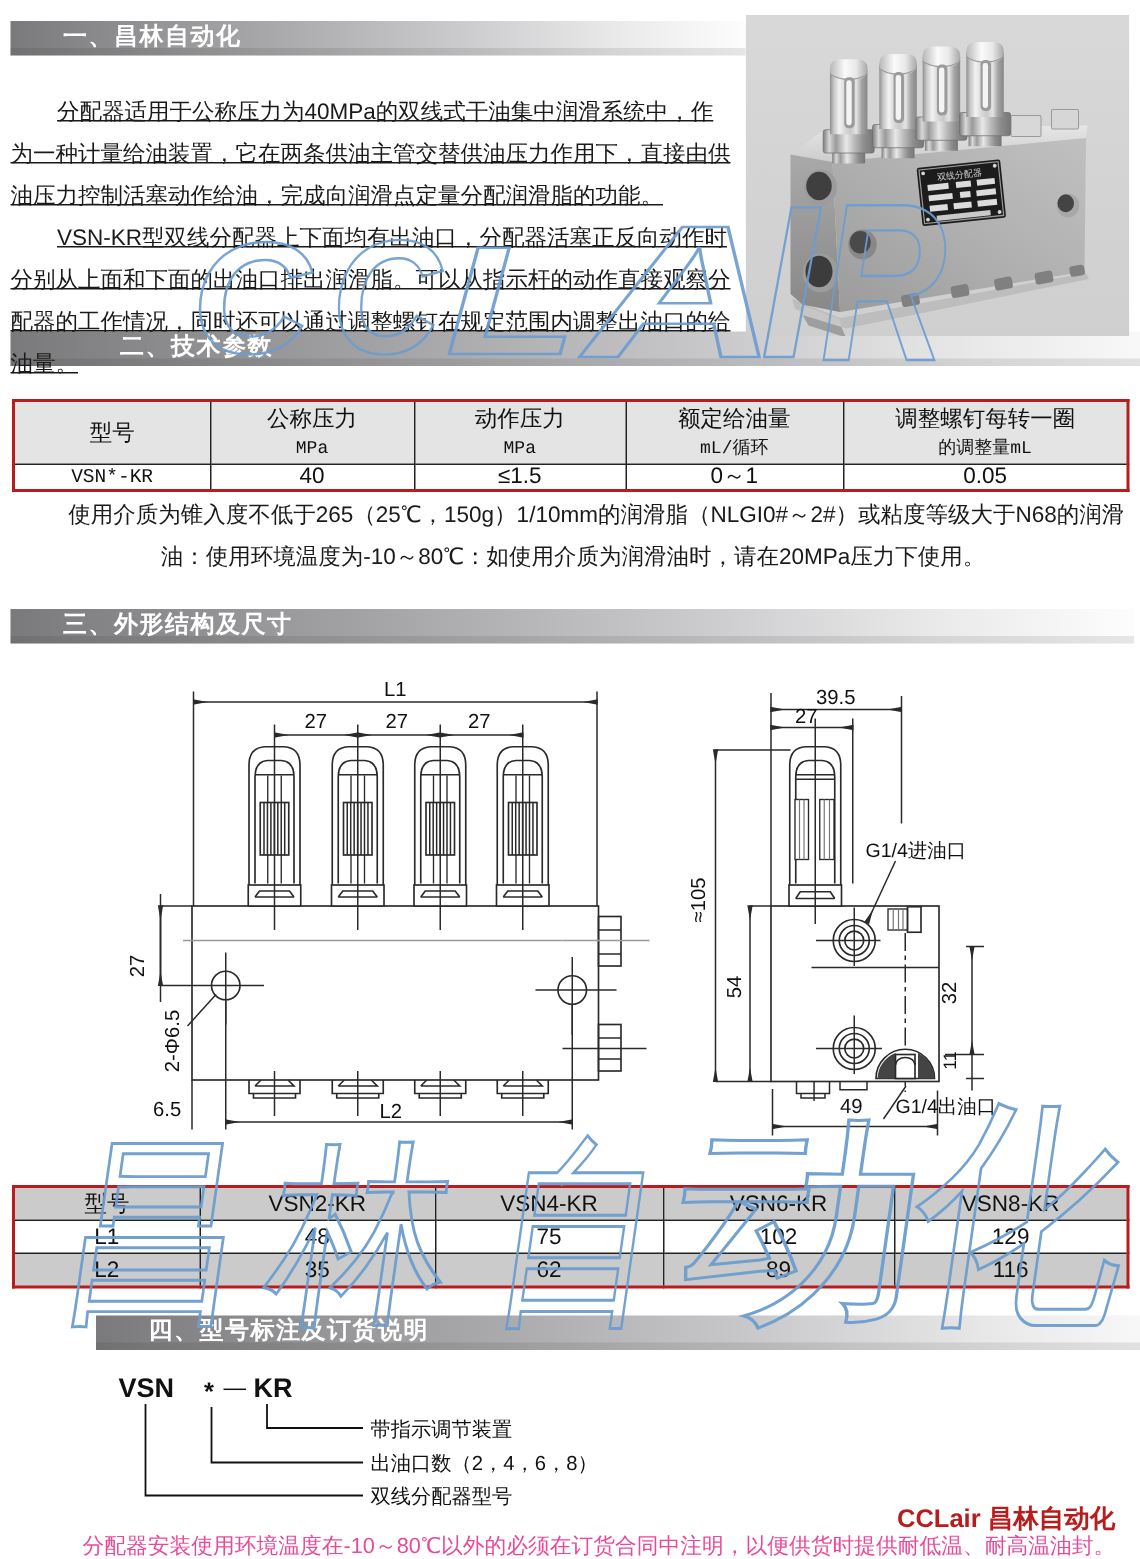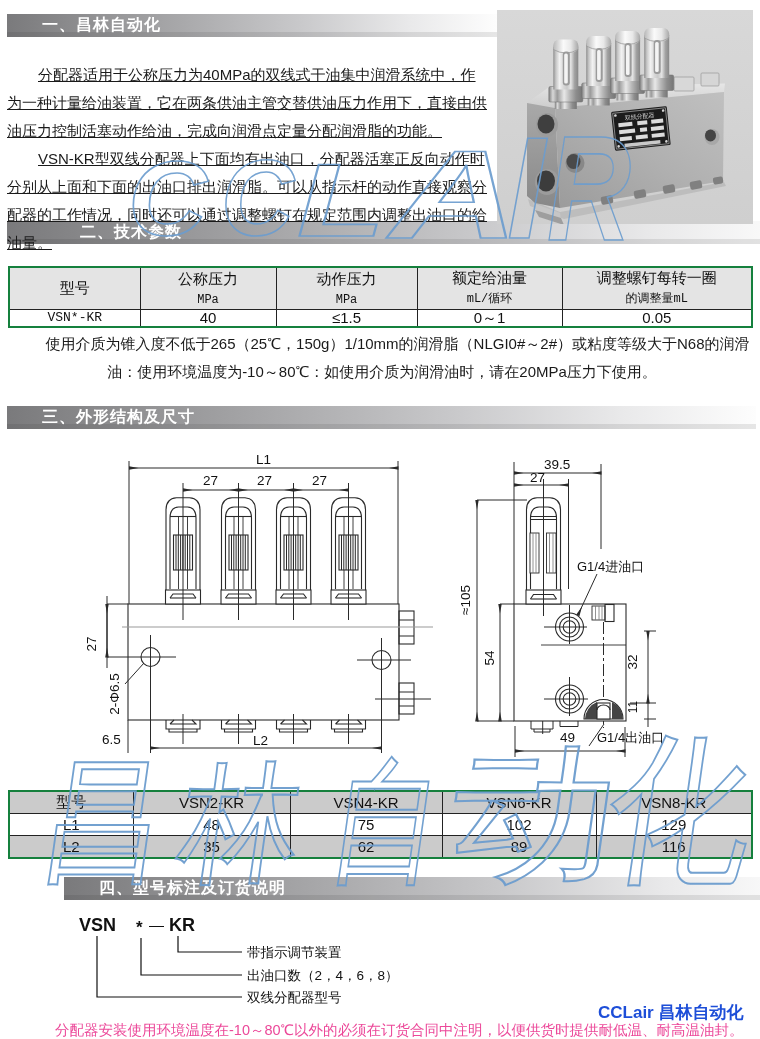--- a/index.html
+++ b/index.html
@@ -5,21 +5,21 @@
 html,body{margin:0;padding:0;}
 body{width:760px;height:1039px;position:relative;overflow:hidden;background:#fff;
   font-family:"Liberation Sans",sans-serif;}
 .abs{position:absolute;}
 .bar{position:absolute;height:23px;
   background:linear-gradient(to right,#7a7a7c 0%,#8f8f91 16%,#a9a9ab 36%,#c9c9cb 60%,#e9e9ea 82%,#fdfdfd 100%);
   color:#fff;font-weight:bold;font-size:16px;line-height:21px;}
 .bar span{padding-left:35px;letter-spacing:1px;}
 .bar::after{content:'';position:absolute;left:0;right:0;bottom:0;height:5px;background:rgba(30,30,30,0.10);}
 .para{position:absolute;font-size:15px;line-height:28px;color:#1a1a1a;}
-table{border-collapse:collapse;table-layout:fixed;border:2px solid #15803d;}
+table{border-collapse:collapse;table-layout:fixed;border:2px solid #b91c1c;}
 td{border:1px solid #222;text-align:center;vertical-align:middle;
   font-size:15px;color:#111;padding:0;overflow:hidden;}
 .small{font-size:12px;font-family:"Liberation Mono",monospace;}
 </style>
 </head>
 <body>
 
 <div class="bar" style="left:7px;top:14px;width:490px;"><span>一、昌林自动化</span></div>
 <div class="bar" style="left:7px;top:221px;width:749px;padding-left:38px;"><span>二、技术参数</span></div>
 <div class="bar" style="left:7px;top:406px;width:749px;"><span>三、外形结构及尺寸</span></div>
@@ -414,21 +414,21 @@
 <text x="136" y="933" font-size="17" font-weight="bold">*</text>
 <text x="149" y="930" font-size="15">—</text>
 <text x="169" y="931" font-size="18" font-weight="bold">KR</text>
 <text x="247" y="957" font-size="13.5">带指示调节装置</text>
 <text x="247" y="980" font-size="13.5">出油口数（2，4，6，8）</text>
 <text x="247" y="1002" font-size="13.5">双线分配器型号</text>
 </g>
 </svg>
 </div>
 
-<div class="abs" style="left:598px;top:1001px;font-size:17px;font-weight:bold;color:#1d4ed8;white-space:nowrap;">CCLair 昌林自动化</div>
+<div class="abs" style="left:598px;top:1001px;font-size:17px;font-weight:bold;color:#b91c1c;white-space:nowrap;">CCLair 昌林自动化</div>
 <div class="abs" style="left:55px;top:1021px;font-size:14.5px;color:#ec4899;white-space:nowrap;">分配器安装使用环境温度在-10～80℃以外的必须在订货合同中注明，以便供货时提供耐低温、耐高温油封。</div>
 
 <svg class="abs" style="left:0;top:0;z-index:50;" width="760" height="1039" viewBox="0 0 760 1039">
 <g fill="none" stroke="#6b9cce" stroke-opacity="0.92" stroke-width="1.6" font-family="Liberation Sans" font-weight="bold" font-style="italic">
   <text x="128" y="235" font-size="106" textLength="79" lengthAdjust="spacingAndGlyphs">C</text>
   <text x="221" y="235" font-size="108" textLength="73" lengthAdjust="spacingAndGlyphs">C</text>
   <text x="297" y="236" font-size="103" textLength="88" lengthAdjust="spacingAndGlyphs">L</text>
   <text x="390" y="238" font-size="126" textLength="129" lengthAdjust="spacingAndGlyphs">A</text>
   <text x="507" y="238" font-size="145" textLength="38" lengthAdjust="spacingAndGlyphs">I</text>
   <text x="547" y="240" font-size="150" textLength="84" lengthAdjust="spacingAndGlyphs">R</text>

